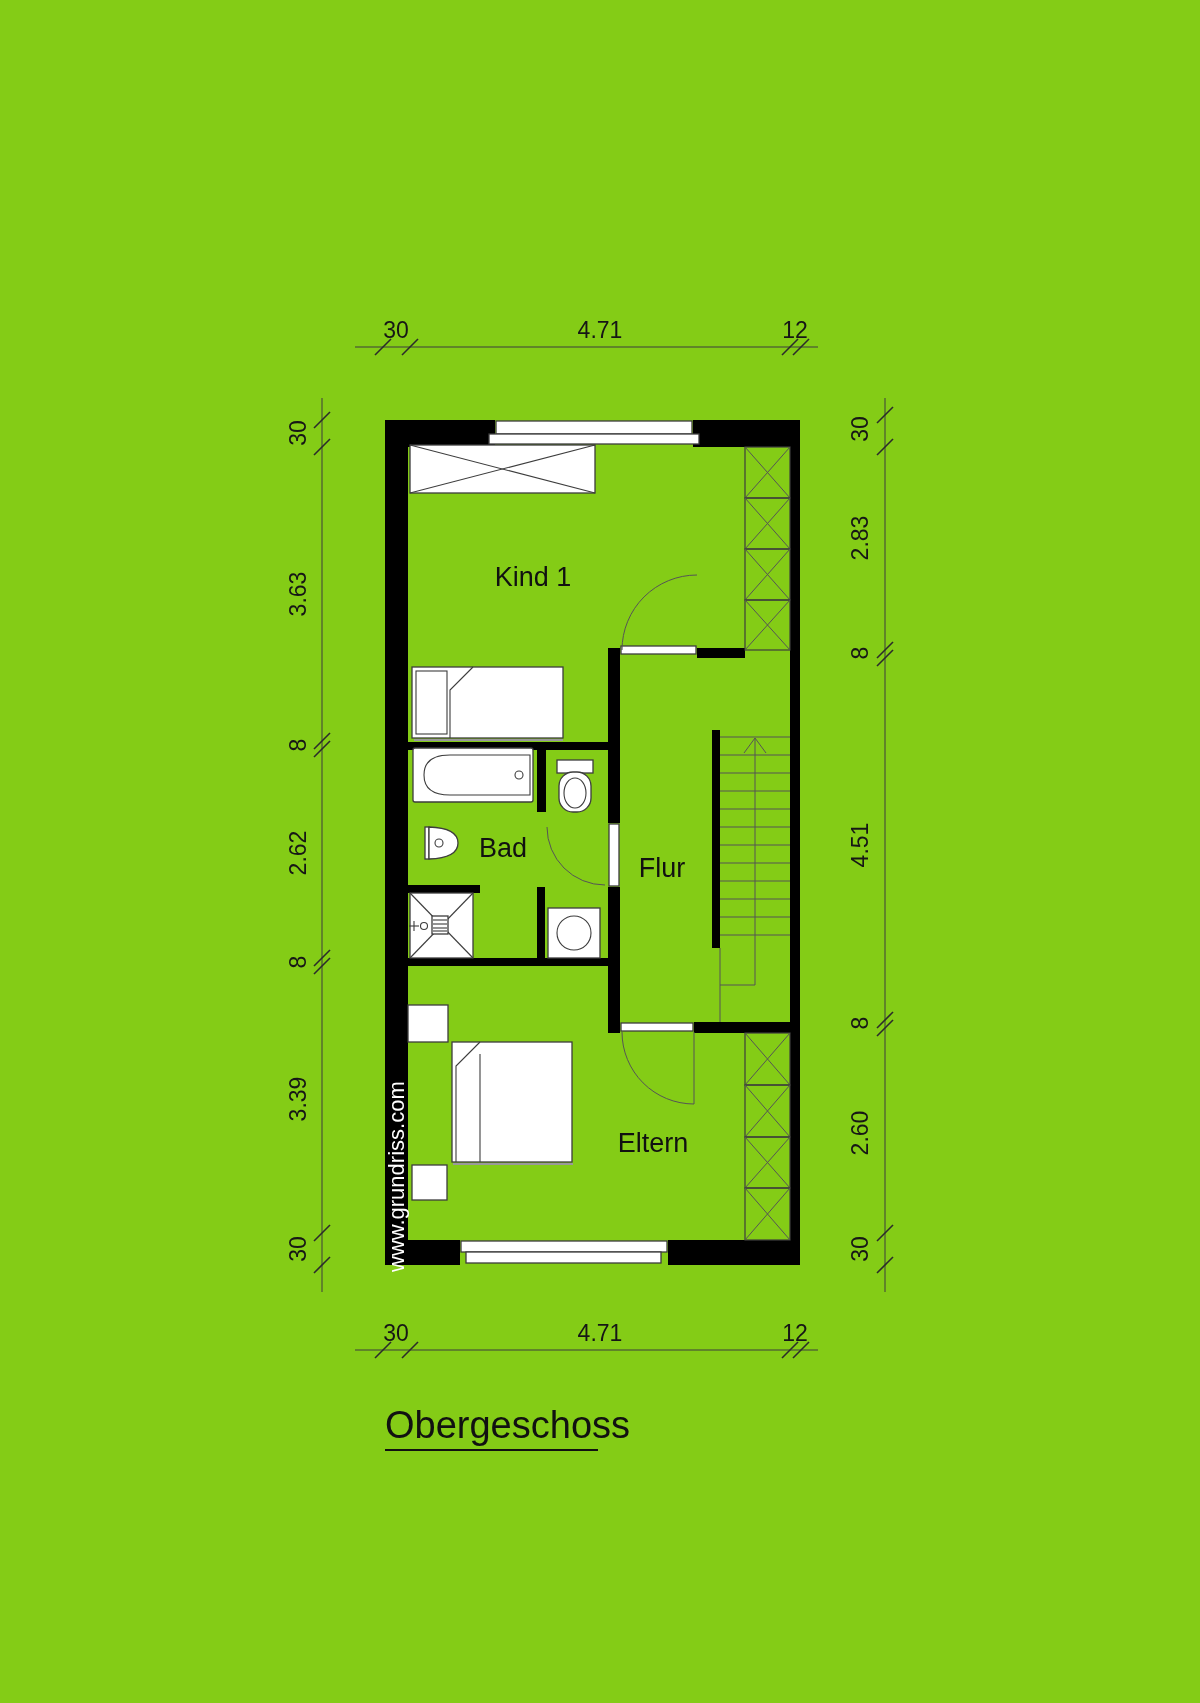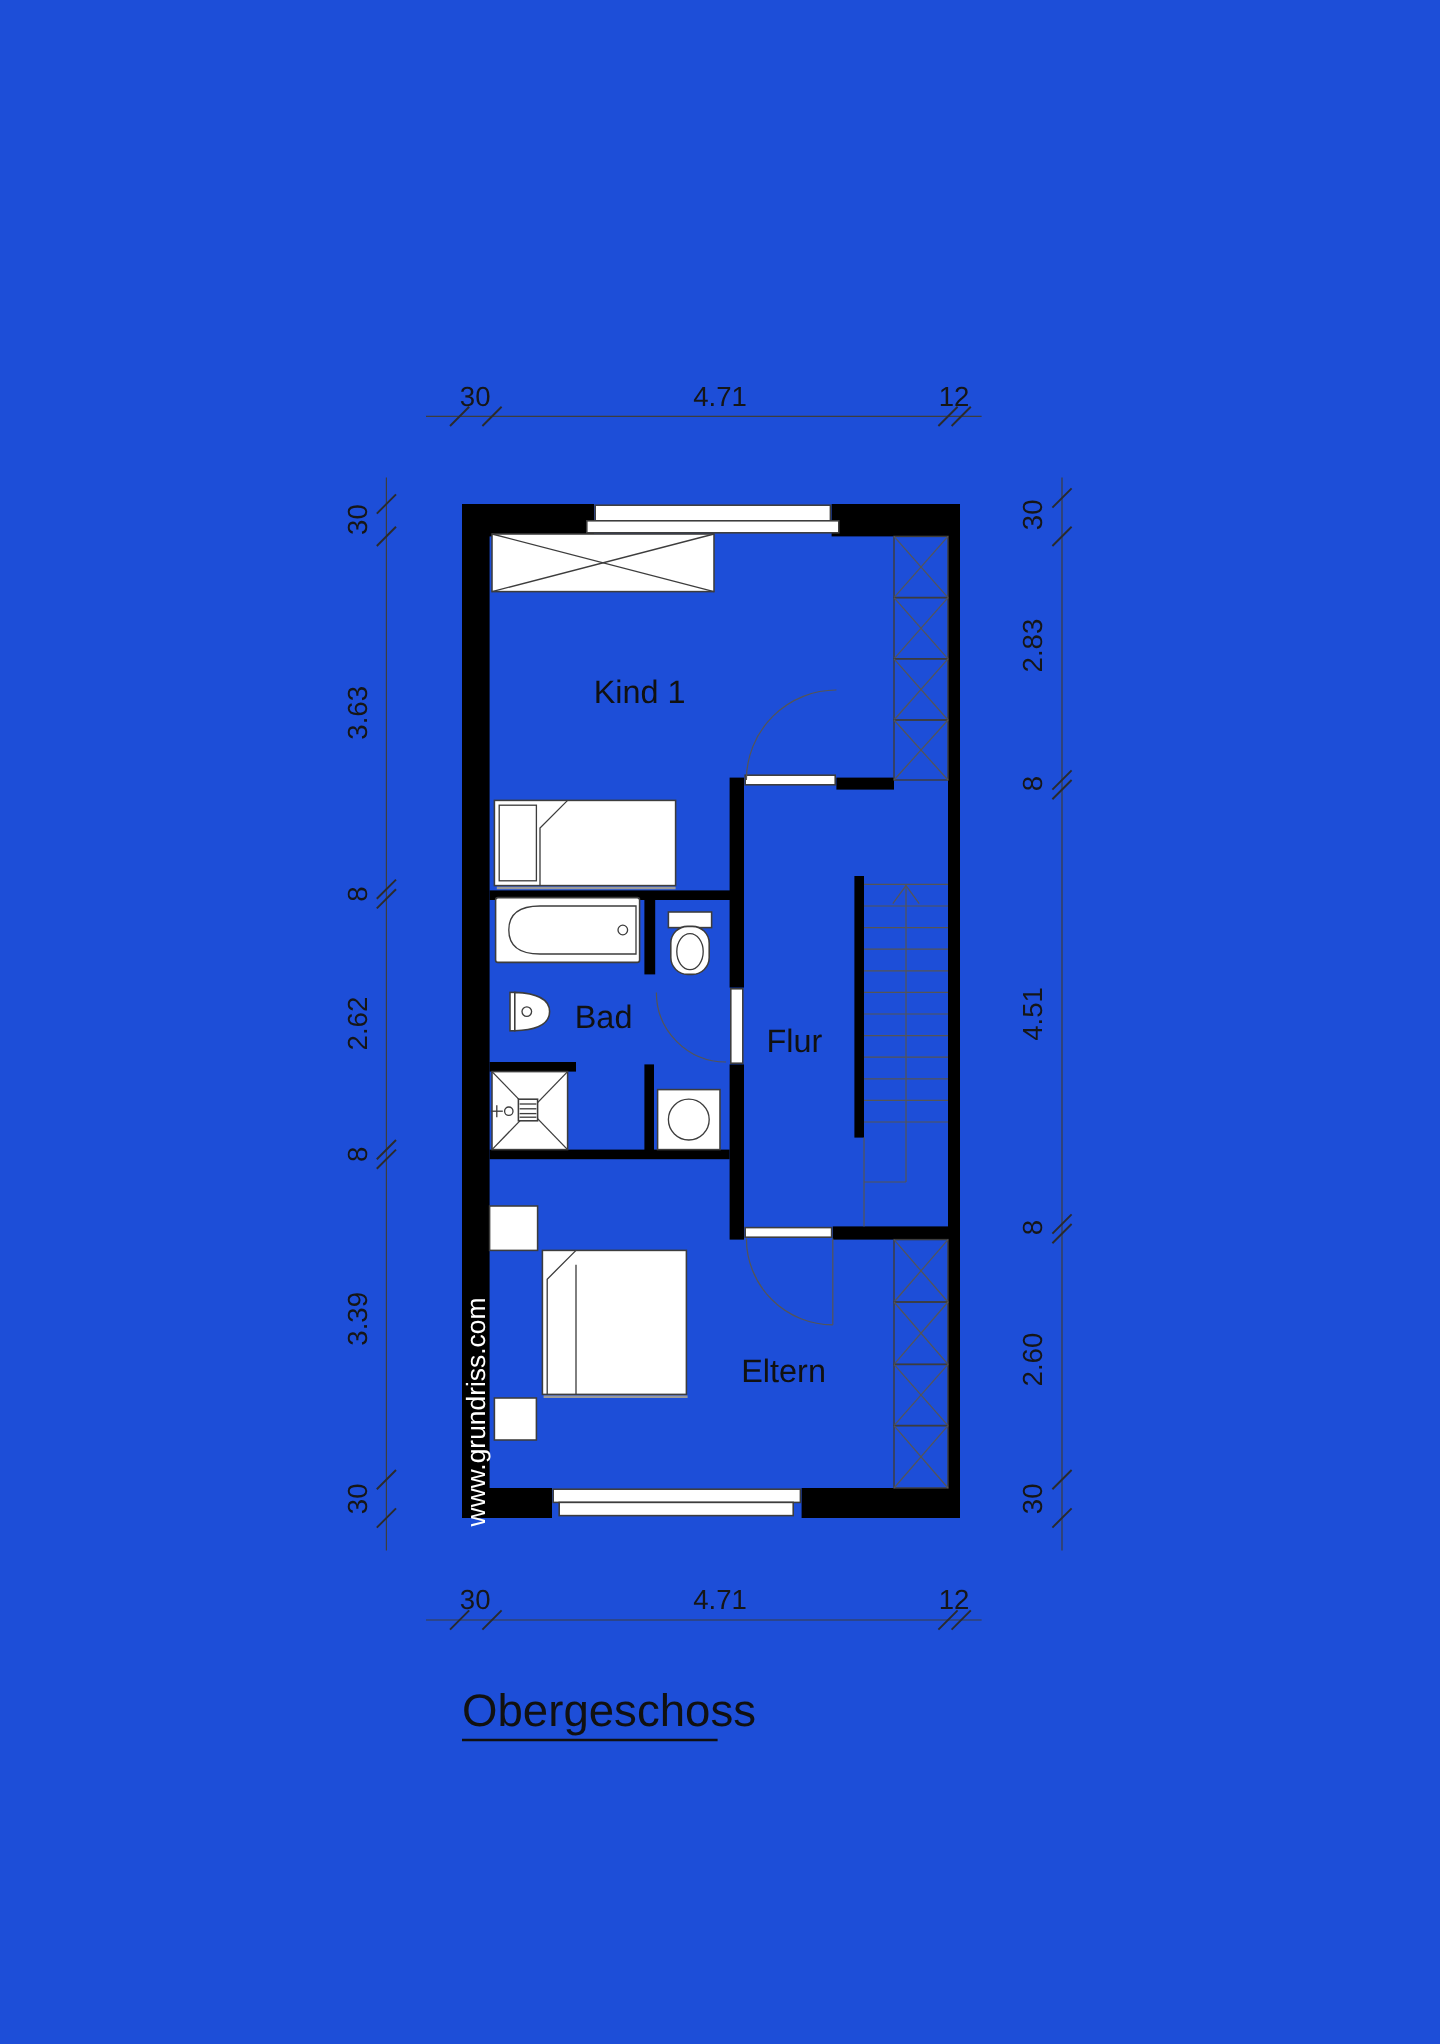--- a/index.html
+++ b/index.html
@@ -1,16 +1,16 @@
 <!DOCTYPE html>
 <html><head>
 <meta charset="utf-8">
 <style>
   html,body{margin:0;padding:0;background:#ffffff;}
-  #canvas{position:relative;width:1200px;height:1703px;background:#1d4ed8;overflow:hidden;
+  #canvas{position:relative;width:1200px;height:1703px;background:#84cc16;overflow:hidden;
           font-family:"Liberation Sans", sans-serif;}
   svg{position:absolute;left:0;top:0;}
   .wall{fill:#000000;stroke:none;}
   .thin{fill:none;stroke:#3d3d3d;stroke-width:1.2;}
   .thinner{fill:none;stroke:#555555;stroke-width:1;}
   .furn{fill:#ffffff;stroke:#3d3d3d;stroke-width:1.3;}
   .furnline{fill:none;stroke:#3d3d3d;stroke-width:1.1;}
   .shadow{fill:none;stroke:#9a9a9a;stroke-width:2;}
   .dimline{fill:none;stroke:#3d3d3d;stroke-width:1;}
   .tick{fill:none;stroke:#2b2b2b;stroke-width:1.6;}

